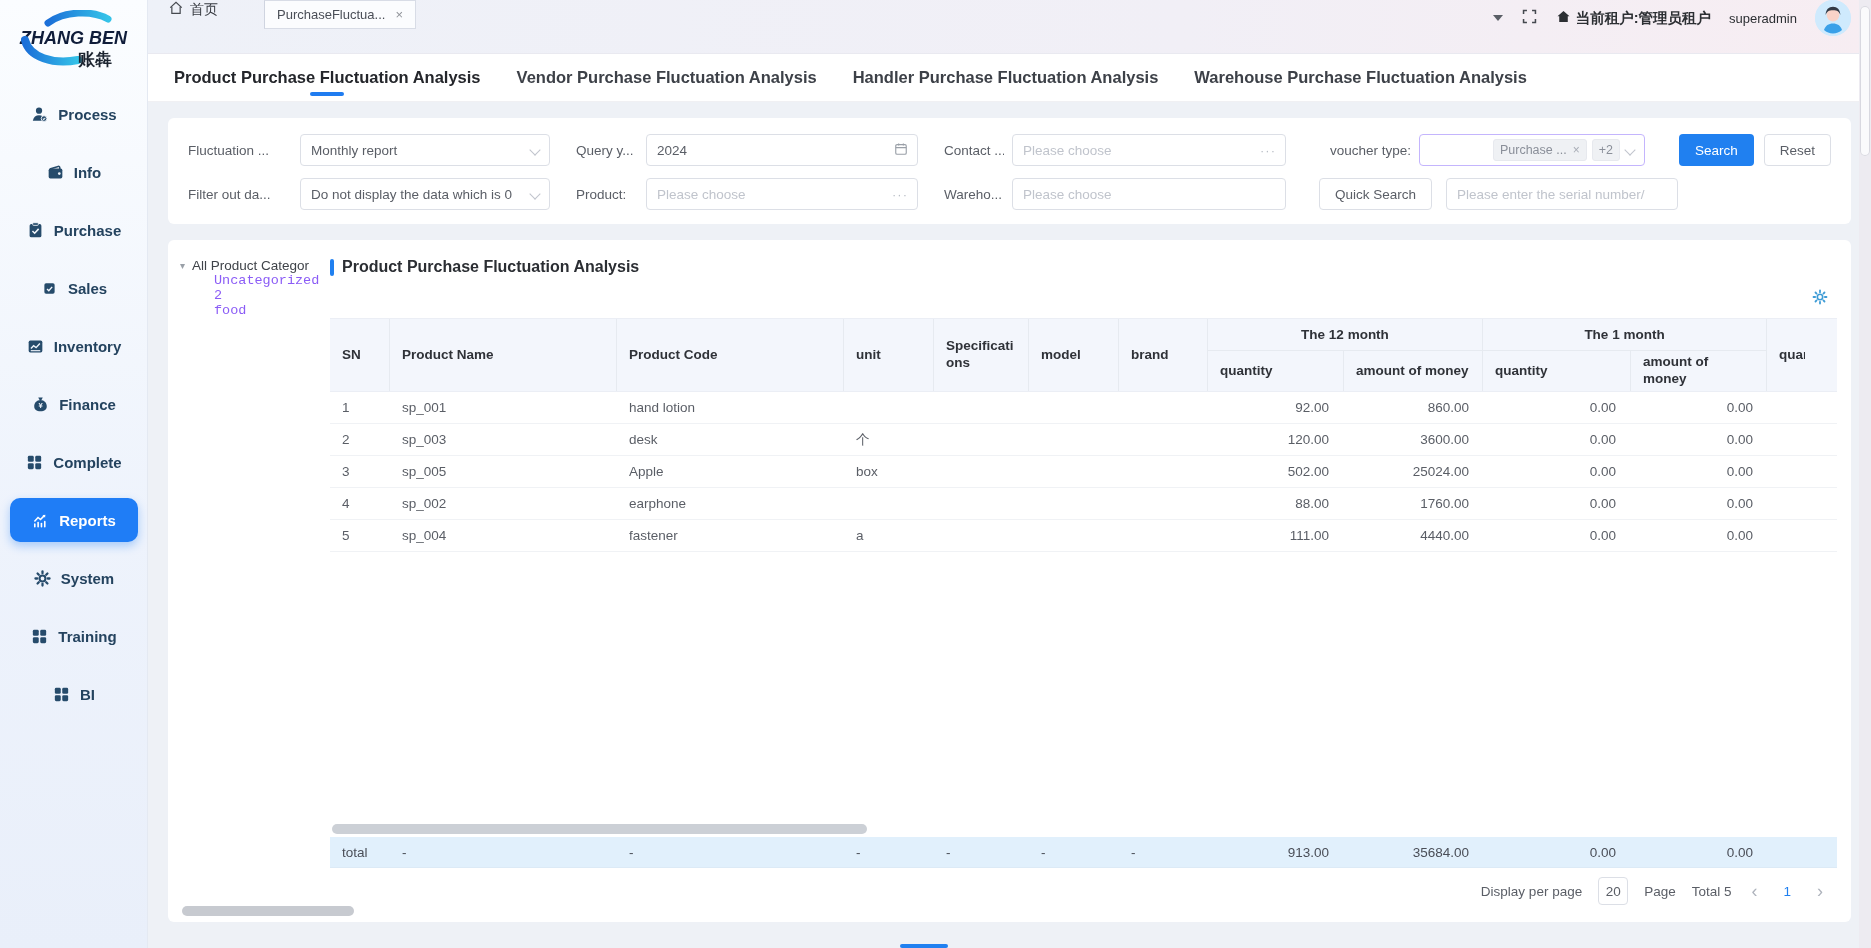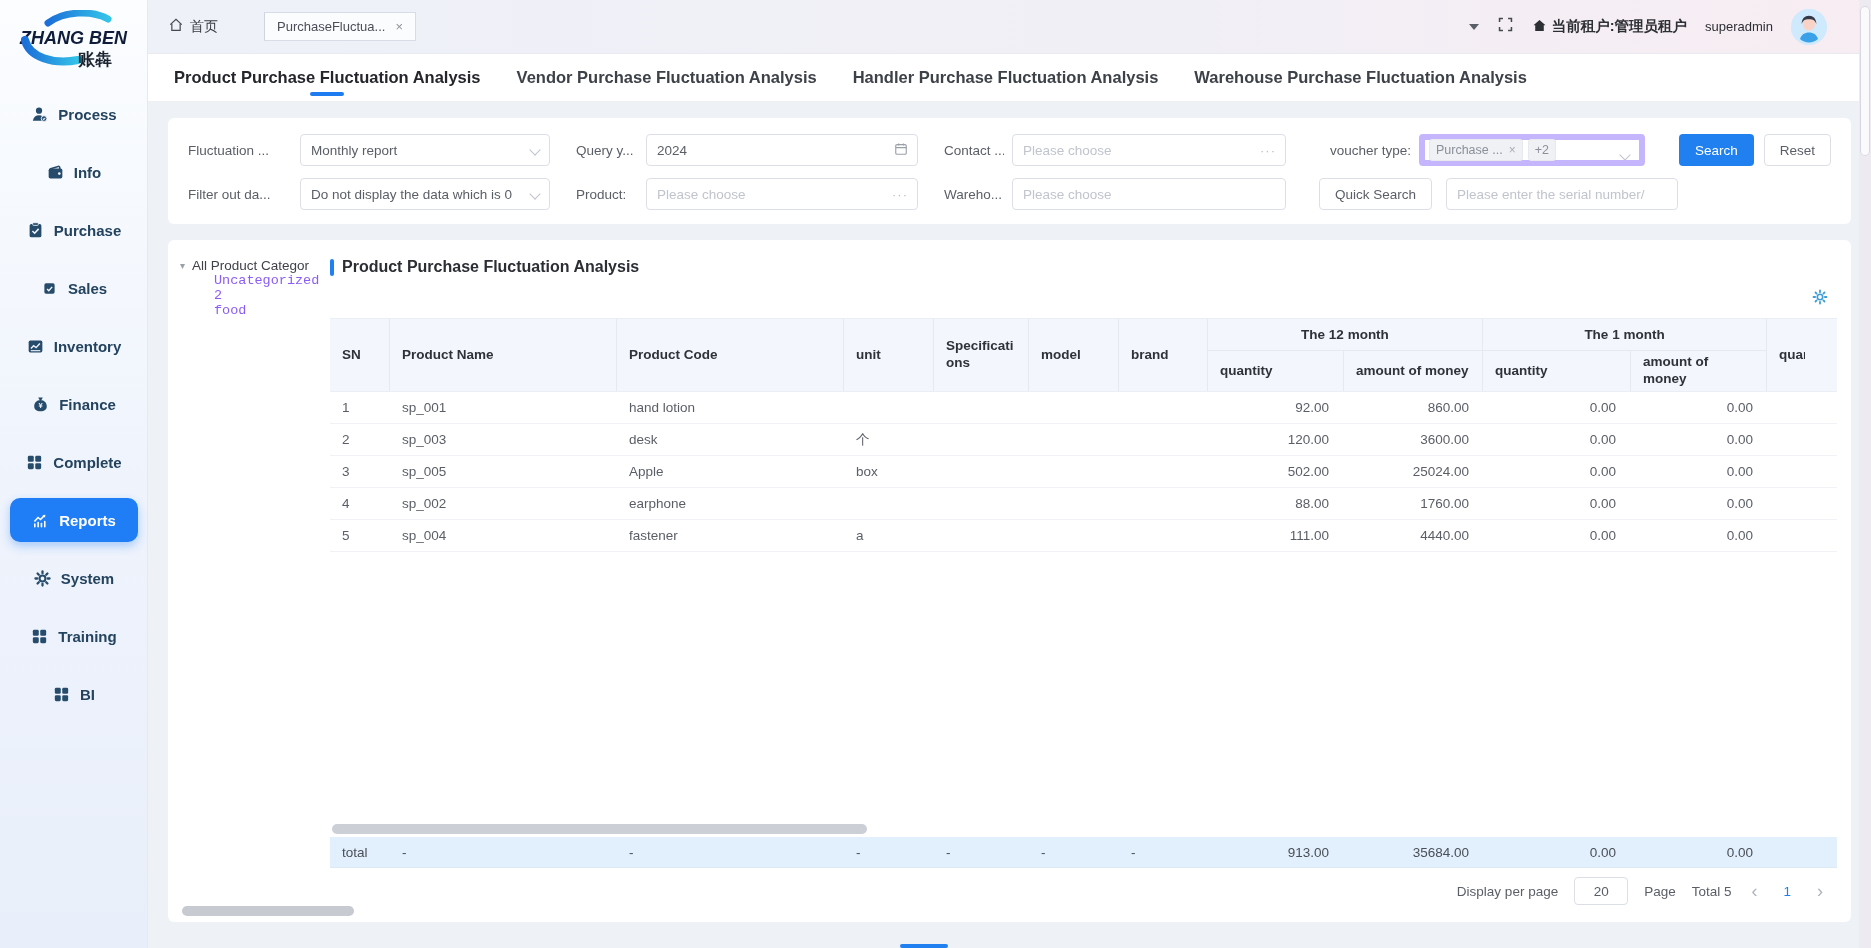--- a/index.html
+++ b/index.html
@@ -14,21 +14,21 @@
   .logo { margin:10px 0 16px; }
   .nav-item { width:128px; height:44px; margin-bottom:14px; display:flex; align-items:center;
     justify-content:center; gap:9px; color:#24435f; font-weight:700; font-size:15px;
     border-radius:10px; cursor:pointer; }
   .nav-item .nav-icon { display:flex; align-items:center; }
   .nav-item.active { background:#1f7df6; color:#fff; box-shadow:0 4px 10px rgba(31,125,246,.35); }
 
   
   .main { position:absolute; left:148px; top:0; right:0; bottom:0; display:flex; flex-direction:column; }
 
-  .topbar { height:54px; flex:0 0 54px; display:flex; align-items:center; padding:0 44px 0 20px;
+  .topbar { height:54px; flex:0 0 54px; display:flex; align-items:flex-start; padding:0 20px 0 20px;
     background:linear-gradient(90deg,#eef1f8 0%,#f1eff6 60%,#f7edf2 100%);
     border-bottom:1px solid #e9e9f0; }
   .home-group { display:flex; align-items:center; gap:6px; font-size:14px; color:#363a40; cursor:pointer; }
   .route-tab { margin-left:46px; display:flex; align-items:center; gap:10px; background:#fbfcfe;
     border:1px solid #d8dce6; border-left:1px solid #cfd4e0; padding:6px 12px; font-size:13px;
     color:#4a4e57; cursor:pointer; }
   .route-tab .x { color:#909399; font-size:13px; line-height:1; cursor:pointer; }
   .top-right { margin-left:auto; display:flex; align-items:center; gap:18px; }
   .caret-down { width:0; height:0; border-left:5px solid transparent; border-right:5px solid transparent;
     border-top:6px solid #5a5e66; cursor:pointer; }
@@ -53,22 +53,22 @@
   .lw1 { width:104px; text-align:left; } .lw2 { width:62px; } .lw3 { width:60px; }
   .ctrl { position:relative; height:32px; border:1px solid #dcdfe6; border-radius:4px; background:#fff;
     display:flex; align-items:center; padding:0 26px 0 10px; font-size:13.5px; color:#5a5e66;
     cursor:pointer; white-space:nowrap; overflow:hidden; }
   .ctrl .ph { color:#c0c4cc; }
   .chev { position:absolute; right:10px; top:11px; width:8px; height:8px; border-right:1.6px solid #c0c4cc;
     border-bottom:1.6px solid #c0c4cc; transform:rotate(45deg); }
   .suffix { position:absolute; right:9px; color:#b9bec6; font-size:13px; letter-spacing:1px; }
   .w-sel1 { width:250px; } .w-inp2 { width:272px; } .w-inp3 { width:274px; }
   .rgt { margin-left:auto; display:flex; align-items:center; }
-  .mselect { width:226px; height:32px; border:6px solid #c4b5fd; border-radius:4px; position:relative;
-    display:flex; align-items:center; gap:5px; padding:0 24px 0 4px; cursor:pointer; }
+  .mselect { width:226px; height:32px; border:1px solid #c4b5fd; border-radius:4px; position:relative;
+    display:flex; align-items:center; gap:5px; padding:0 24px 0 4px; cursor:pointer;justify-content:flex-end; }
   .tag { background:#eff1f4; border:1px solid #e7e9ee; border-radius:3px; color:#8a8f99;
     font-size:12.5px; padding:3px 6px; display:flex; align-items:center; gap:6px; white-space:nowrap; }
   .tag .x { font-size:12px; color:#a8adb6; cursor:pointer; }
   .btn { height:32px; border-radius:4px; font-size:13.5px; display:flex; align-items:center;
     padding:0 15px; cursor:pointer; border:1px solid transparent; }
   .btn.primary { background:#2080f0; color:#fff; margin-left:34px; }
   .btn.plain { background:#fff; color:#5a5e66; border-color:#dcdfe6; margin-left:10px; }
   .btn.quick { background:#fff; color:#5a5e66; border-color:#dcdfe6; margin-left:0; }
   .serial { width:232px; margin-left:14px; cursor:text; }
   .row2-right { margin-right:153px; }
@@ -112,21 +112,21 @@
 
   .tspacer { flex:1; }
   .hscrollbar { height:10px; flex:0 0 10px; margin:2px 0 3px; position:relative; }
   .hscrollbar .thumb { position:absolute; left:2px; top:0; width:535px; height:10px;
     border-radius:5px; background:#ccd0d6; cursor:pointer; }
   .total-row { display:flex; height:31px; flex:0 0 31px; background:#e1f0fc; align-items:stretch;
     font-size:13.5px; color:#4a4e57; border-bottom:1px solid #dceaf6; }
 
   .pager { height:46px; flex:0 0 46px; display:flex; align-items:center; justify-content:flex-end;
     gap:16px; font-size:13.5px; color:#5a5e66; padding-right:10px; }
-  .page-size-box { width:54px; height:28px; border:1px solid #dcdfe6; border-radius:4px;
+  .page-size-box { width:30px; height:28px; border:1px solid #dcdfe6; border-radius:4px;
     display:flex; align-items:center; justify-content:center; color:#5a5e66; cursor:pointer; }
   .pg-arrow { font-size:18px; color:#aeb3bc; cursor:pointer; padding:0 4px; }
   .pg-current { color:#2080f0; cursor:pointer; padding:0 6px; }
 
   .card-hscroll { position:absolute; left:14px; bottom:6px; width:172px; height:10px;
     border-radius:5px; background:#c7cad0; cursor:pointer; }
 
   
   .vscroll-track { position:absolute; right:0; top:0; width:12px; height:100%; background:#edebf1; z-index:5; }
   .vscroll-thumb { position:absolute; right:1px; top:6px; width:10px; height:150px; border-radius:5px;

